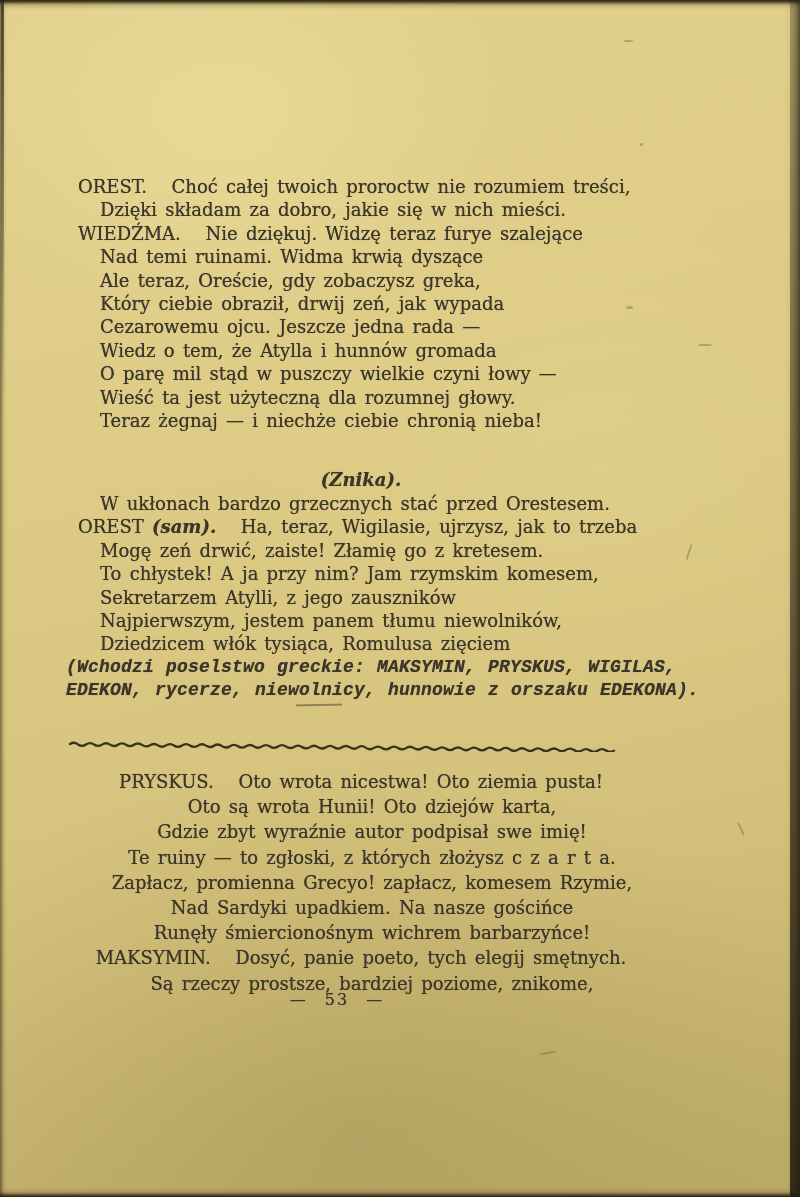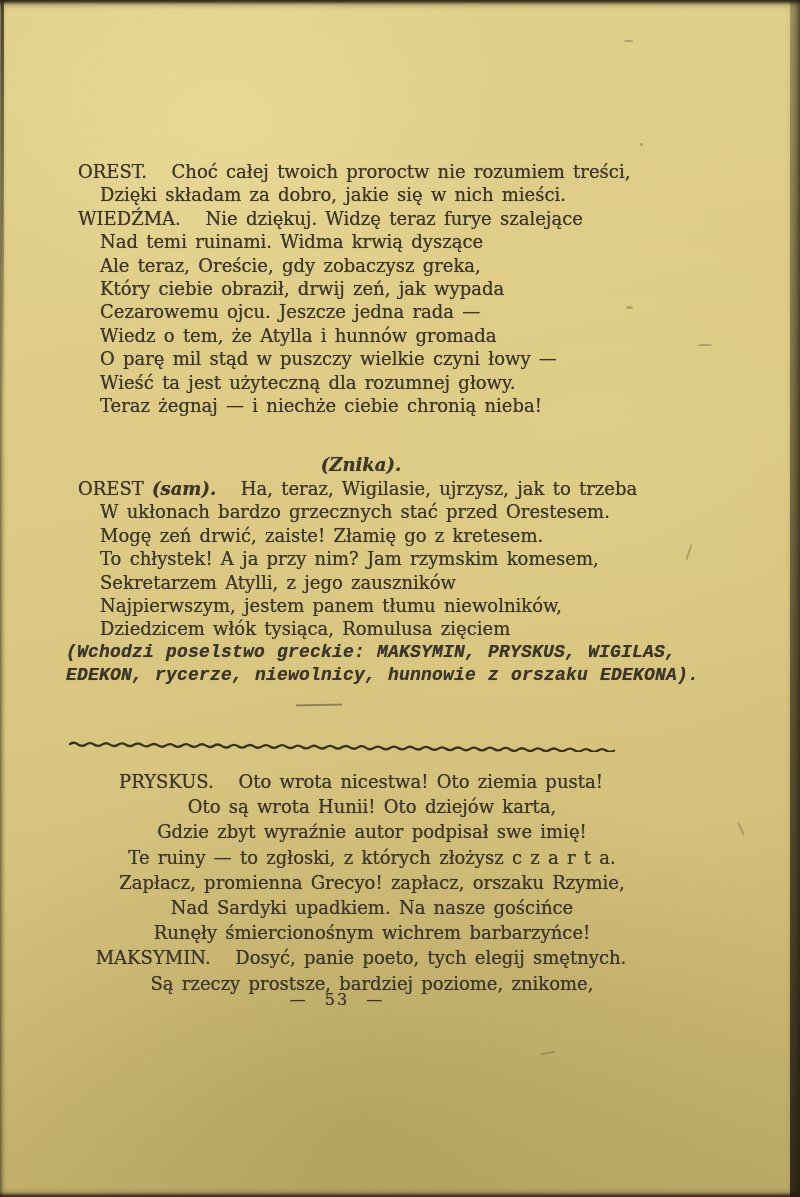--- a/index.html
+++ b/index.html
@@ -36,21 +36,21 @@
 
   .text-block {
     position: absolute;
     left: 78px;
     width: 566px;
     color: #3b352a;
     font-size: 18px;
     word-spacing: 2.5px;
     text-shadow: 0 0 .7px rgba(59,53,42,.75);
   }
-  .block1 { top: 160px; line-height: 23.4px; }
+  .block1 { top: 175px; line-height: 23.4px; }
   .block2 { top: 769px; line-height: 25.2px; text-align: center; }
 
   .line { white-space: pre; }
   .line.cont   { padding-left: 22px; }
   .line.stage  { margin-left: -12px; font-style: italic; font-weight: 600; letter-spacing: .2px; word-spacing: 1px; font-family: Liberation Mono, monospace; }
   .line.center { text-align: center; font-style: italic; font-weight: 600; white-space: normal; margin-top: 36px; }
   .it { font-style: italic; font-weight: 600; }
 
   .rule-svg { position: absolute; left: 68px; top: 740px; }
 
@@ -91,41 +91,41 @@
       <div class="line speaker"><span>WIEDŹMA.   Nie dziękuj. Widzę teraz furye szalejące</span></div>
       <div class="line cont"><span>Nad temi ruinami. Widma krwią dyszące</span></div>
       <div class="line cont"><span>Ale teraz, Oreście, gdy zobaczysz greka,</span></div>
       <div class="line cont"><span>Który ciebie obraził, drwij zeń, jak wypada</span></div>
       <div class="line cont"><span>Cezarowemu ojcu. Jeszcze jedna rada —</span></div>
       <div class="line cont"><span>Wiedz o tem, że Atylla i hunnów gromada</span></div>
       <div class="line cont"><span>O parę mil stąd w puszczy wielkie czyni łowy —</span></div>
       <div class="line cont"><span>Wieść ta jest użyteczną dla rozumnej głowy.</span></div>
       <div class="line cont"><span>Teraz żegnaj — i niechże ciebie chronią nieba!</span></div>
       <div class="line center"><span class="it">(Znika).</span></div>
+      <div class="line cont"><span>W ukłonach bardzo grzecznych stać przed Orestesem.</span></div>
       <div class="line speaker"><span>OREST </span><span class="it">(sam).</span><span>   Ha, teraz, Wigilasie, ujrzysz, jak to trzeba</span></div>
-      <div class="line cont"><span>W ukłonach bardzo grzecznych stać przed Orestesem.</span></div>
       <div class="line cont"><span>Mogę zeń drwić, zaiste! Złamię go z kretesem.</span></div>
       <div class="line cont"><span>To chłystek! A ja przy nim? Jam rzymskim komesem,</span></div>
       <div class="line cont"><span>Sekretarzem Atylli, z jego zauszników</span></div>
       <div class="line cont"><span>Najpierwszym, jestem panem tłumu niewolników,</span></div>
       <div class="line cont"><span>Dziedzicem włók tysiąca, Romulusa zięciem</span></div>
       <div class="line stage"><span class="it">(Wchodzi poselstwo greckie: MAKSYMIN, PRYSKUS, WIGILAS,</span></div>
       <div class="line stage"><span class="it">EDEKON, rycerze, niewolnicy, hunnowie z orszaku EDEKONA).</span></div>
     </div>
 
   <svg class="rule-svg" width="554" height="12" viewBox="0 0 554 12">
     <path id="rule-path" fill="none" stroke="#38321f" stroke-width="2.3" stroke-linecap="round" d="M2 4 q4 -2.7 8 0.45 q4 2.7 8 0.05 q4 -2.7 8 0.05 q4 2.7 8 0.05 q4 -2.7 8 0.05 q4 2.7 8 0.05 q4 -2.7 8 0.05 q4 2.7 8 0.05 q4 -2.7 8 0.05 q4 2.7 8 0.45 q4 -2.7 8 0.05 q4 2.7 8 0.05 q4 -2.7 8 0.05 q4 2.7 8 0.05 q4 -2.7 8 0.05 q4 2.7 8 0.05 q4 -2.7 8 0.05 q4 2.7 8 0.05 q4 -2.7 8 0.45 q4 2.7 8 0.05 q4 -2.7 8 0.05 q4 2.7 8 0.05 q4 -2.7 8 0.05 q4 2.7 8 0.05 q4 -2.7 8 0.05 q4 2.7 8 0.05 q4 -2.7 8 0.05 q4 2.7 8 0.45 q4 -2.7 8 0.05 q4 2.7 8 0.05 q4 -2.7 8 0.05 q4 2.7 8 0.05 q4 -2.7 8 0.05 q4 2.7 8 0.05 q4 -2.7 8 0.05 q4 2.7 8 0.05 q4 -2.7 8 0.45 q4 2.7 8 0.05 q4 -2.7 8 0.05 q4 2.7 8 0.05 q4 -2.7 8 0.05 q4 2.7 8 0.05 q4 -2.7 8 0.05 q4 2.7 8 0.05 q4 -2.7 8 0.05 q4 2.7 8 0.45 q4 -2.7 8 0.05 q4 2.7 8 0.05 q4 -2.7 8 0.05 q4 2.7 8 0.05 q4 -2.7 8 0.05 q4 2.7 8 0.05 q4 -2.7 8 0.05 q4 2.7 8 0.05 q4 -2.7 8 0.45 q4 2.7 8 0.05 q4 -2.7 8 0.05 q4 2.7 8 0.05 q4 -2.7 8 0.05 q4 2.7 8 0.05 q4 -2.7 8 0.05 q4 2.7 8 0.05 q4 -2.7 8 0.05 q4 2.7 8 0.45 q4 -2.7 8 0.05 q4 2.7 8 0.05 q4 -2.7 8 0.05 q4 2.7 8 0.05"></path>
   </svg>
 
   <div class="text-block block2">
       <div class="line speaker"><span>PRYSKUS.   Oto wrota nicestwa! Oto ziemia pusta!</span></div>
       <div class="line cont"><span>Oto są wrota Hunii! Oto dziejów karta,</span></div>
       <div class="line cont"><span>Gdzie zbyt wyraźnie autor podpisał swe imię!</span></div>
       <div class="line cont"><span>Te ruiny — to zgłoski, z których złożysz c z a r t a.</span></div>
-      <div class="line cont"><span>Zapłacz, promienna Grecyo! zapłacz, orszaku Rzymie,</span></div>
+      <div class="line cont"><span>Zapłacz, promienna Grecyo! zapłacz, komesem Rzymie,</span></div>
       <div class="line cont"><span>Nad Sardyki upadkiem. Na nasze gościńce</span></div>
       <div class="line cont"><span>Runęły śmiercionośnym wichrem barbarzyńce!</span></div>
       <div class="line speaker"><span>MAKSYMIN.   Dosyć, panie poeto, tych elegij smętnych.</span></div>
       <div class="line cont"><span>Są rzeczy prostsze, bardziej poziome, znikome,</span></div>
     </div>
 
   <div class="page-number">—  53  —</div>
 
   <div class="smudge"></div>
 

